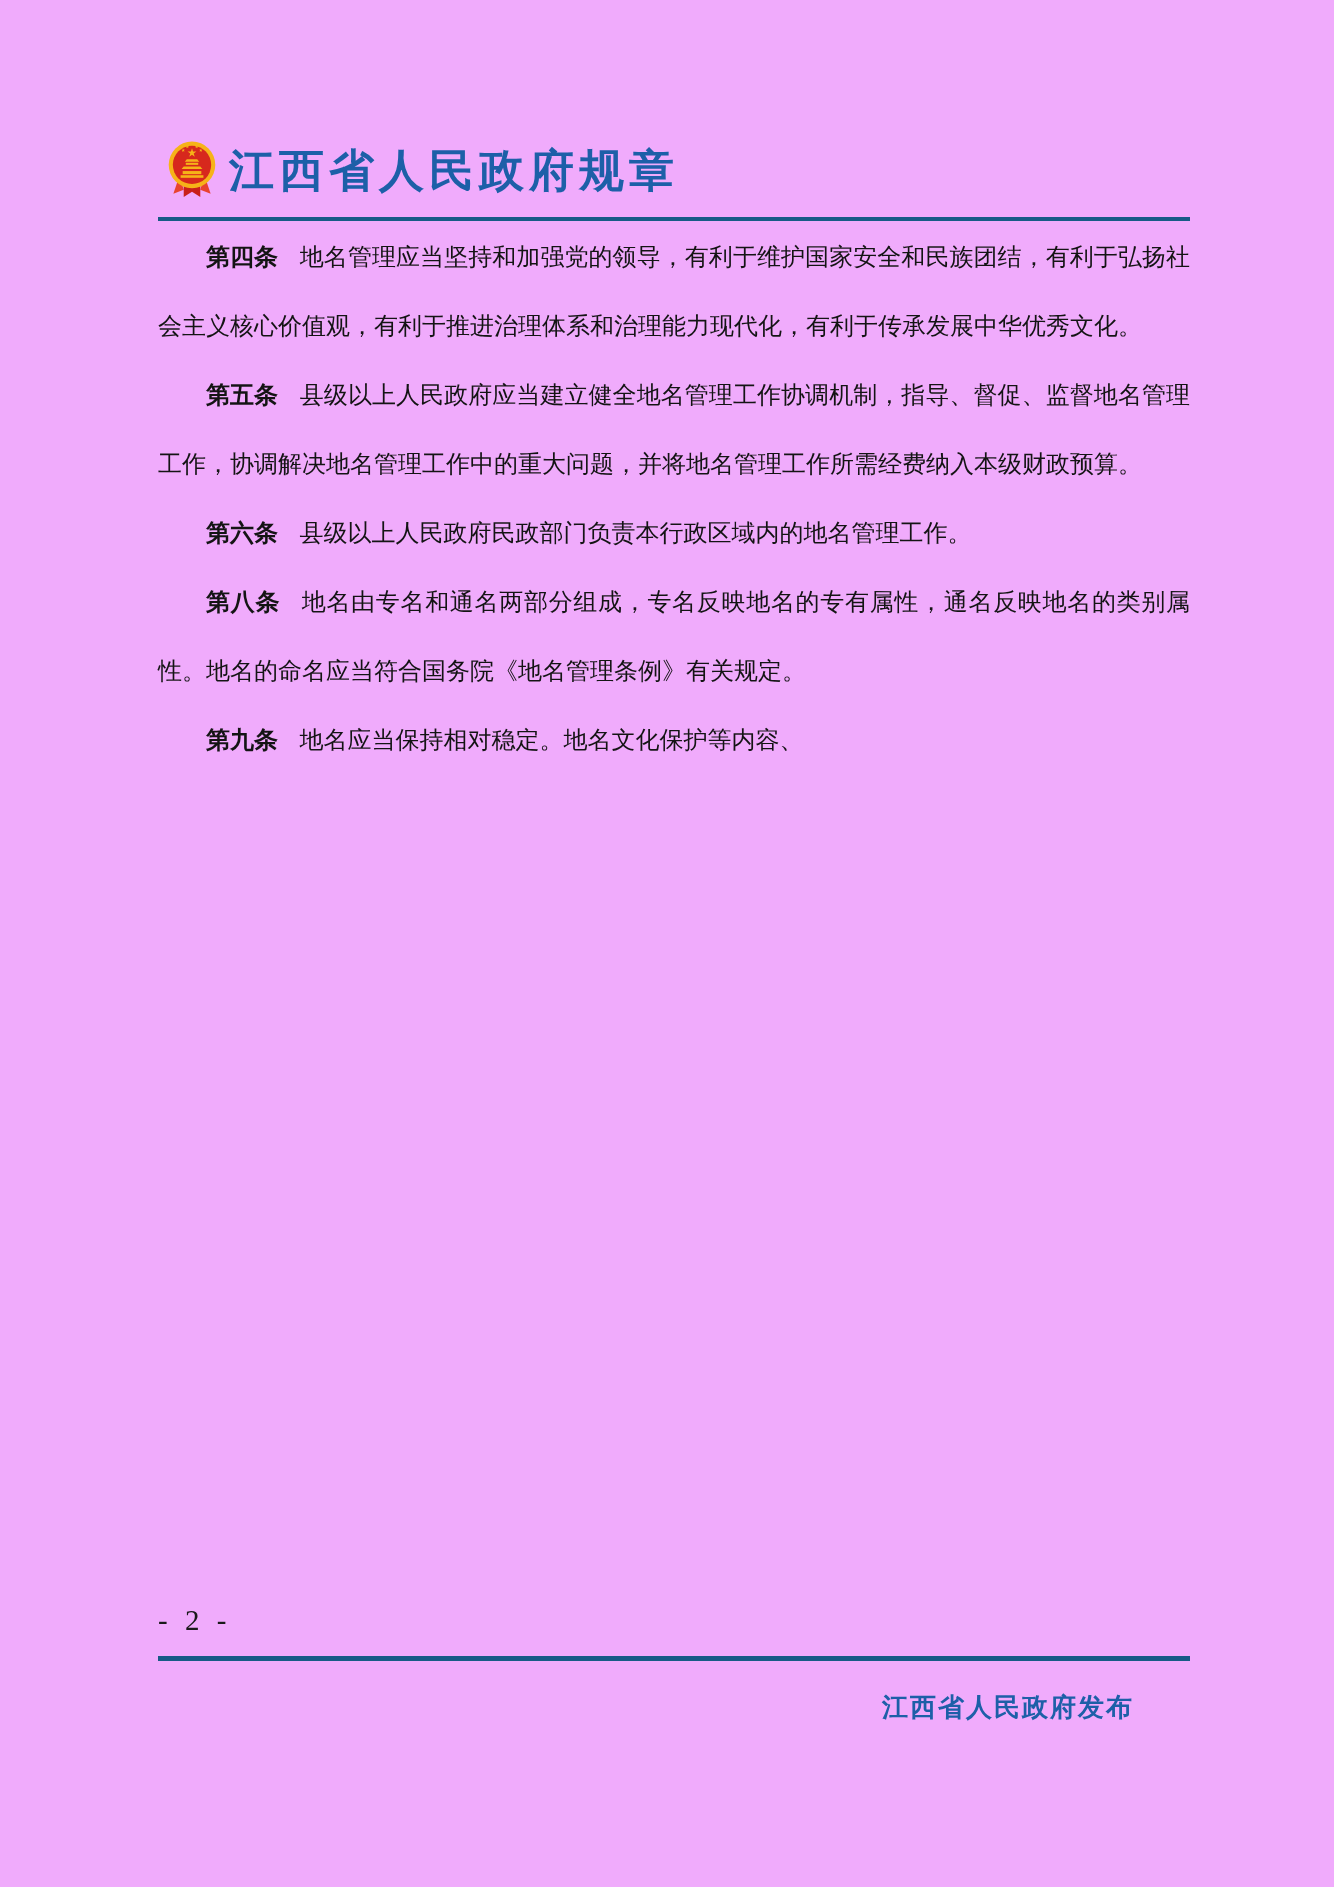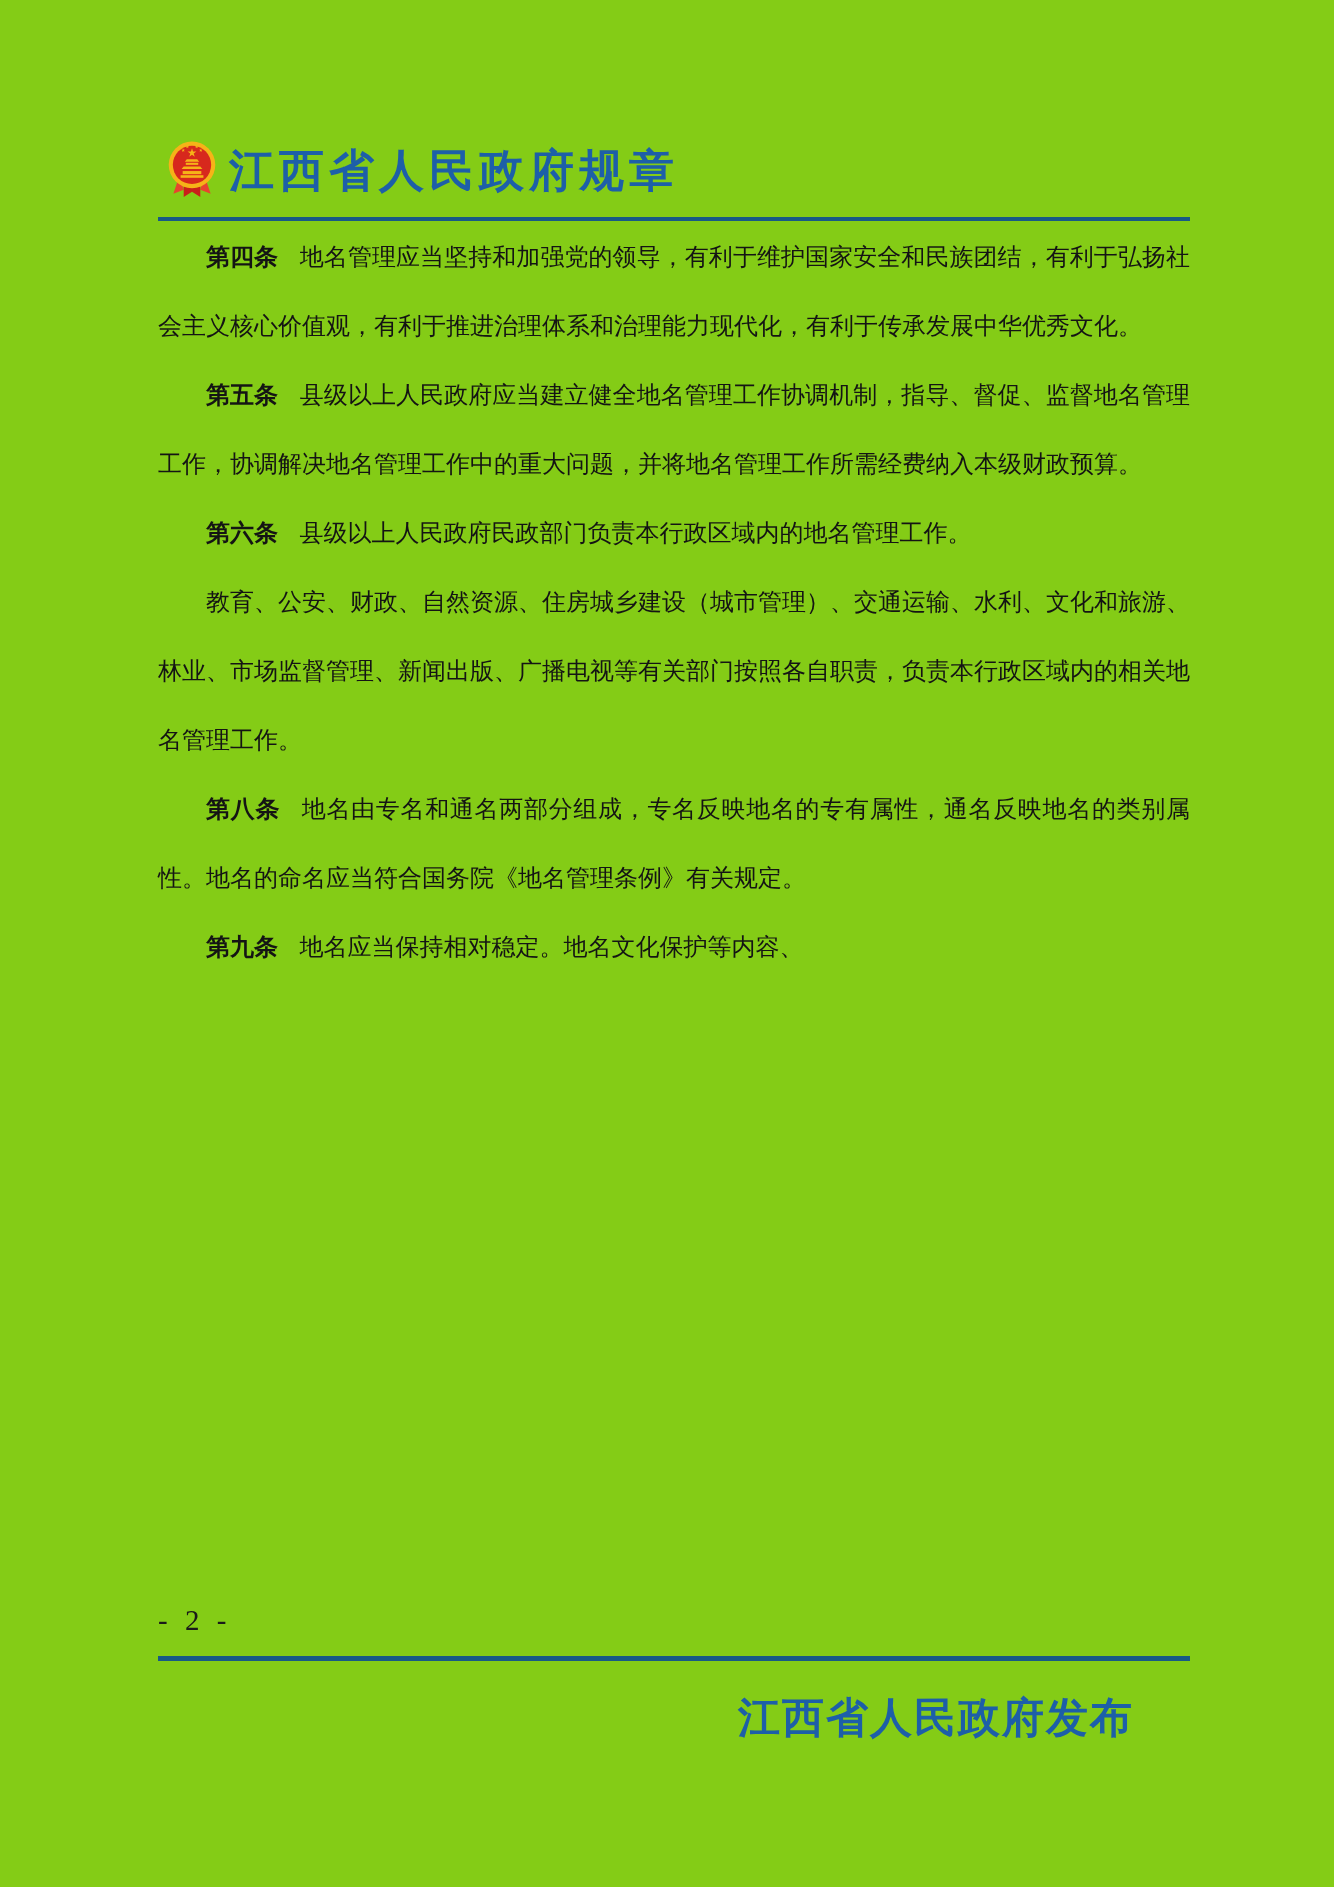--- a/index.html
+++ b/index.html
@@ -4,21 +4,21 @@
 <style>
   * { margin: 0; padding: 0; box-sizing: border-box; }
   html, body { background: #ffffff; }
   body {
     width: 1334px; height: 1887px;
     font-family: "Liberation Serif", "DejaVu Serif", serif;
     position: relative;
   }
   .page {
     position: absolute; inset: 0;
-    background: #84cc16;
+    background: #f0abfc;
     padding-left: 28px;
   }
   
   .header {
     position: absolute; top: 138px; left: 166px;
     display: flex; align-items: center; gap: 11px;
     height: 62px;
   }
   .emblem { width: 52px; height: 58px; display: inline-block; flex: 0 0 auto; }
   .emblem svg { display: block; width: 100%; height: 100%; }
@@ -56,21 +56,21 @@
     letter-spacing: 5px;
     white-space: nowrap;
   }
   .footer-rule {
     position: absolute; top: 1656px; left: 158px;
     width: 1032px; height: 5px;
     background: #175a86;
   }
   .publisher {
     position: absolute; top: 1690px; right: 200px;
-    font-size: 42px; font-weight: bold;
+    font-size: 26px; font-weight: bold;
     color: #1d5fa8;
     letter-spacing: 2px;
     white-space: nowrap;
   }
 </style>
 </head>
 <body>
 
 <div class="page">
 
@@ -101,21 +101,20 @@
     </span>
     <h1 class="title">江西省人民政府规章</h1>
   </header>
 
   <div class="header-rule"></div>
 
   <main class="body-text">
     <p class="para"><span class="article-label">第四条</span><span>地名管理应当坚持和加强党的领导，有利于维护国家安全和民族团结，有利于弘扬社会主义核心价值观，有利于推进治理体系和治理能力现代化，有利于传承发展中华优秀文化。</span></p>
     <p class="para"><span class="article-label">第五条</span><span>县级以上人民政府应当建立健全地名管理工作协调机制，指导、督促、监督地名管理工作，协调解决地名管理工作中的重大问题，并将地名管理工作所需经费纳入本级财政预算。</span></p>
     <p class="para"><span class="article-label">第六条</span><span>县级以上人民政府民政部门负责本行政区域内的地名管理工作。</span></p>
-    <p class="para"><span class="article-label"></span><span>教育、公安、财政、自然资源、住房城乡建设（城市管理）、交通运输、水利、文化和旅游、林业、市场监督管理、新闻出版、广播电视等有关部门按照各自职责，负责本行政区域内的相关地名管理工作。</span></p>
     <p class="para"><span class="article-label">第八条</span><span>地名由专名和通名两部分组成，专名反映地名的专有属性，通名反映地名的类别属性。地名的命名应当符合国务院《地名管理条例》有关规定。</span></p>
     <p class="para"><span class="article-label">第九条</span><span>地名应当保持相对稳定。地名文化保护等内容、</span></p>
   </main>
 
   <footer>
     <div class="page-number">- 2 -</div>
     <div class="footer-rule"></div>
     <div class="publisher">江西省人民政府发布</div>
   </footer>
 

